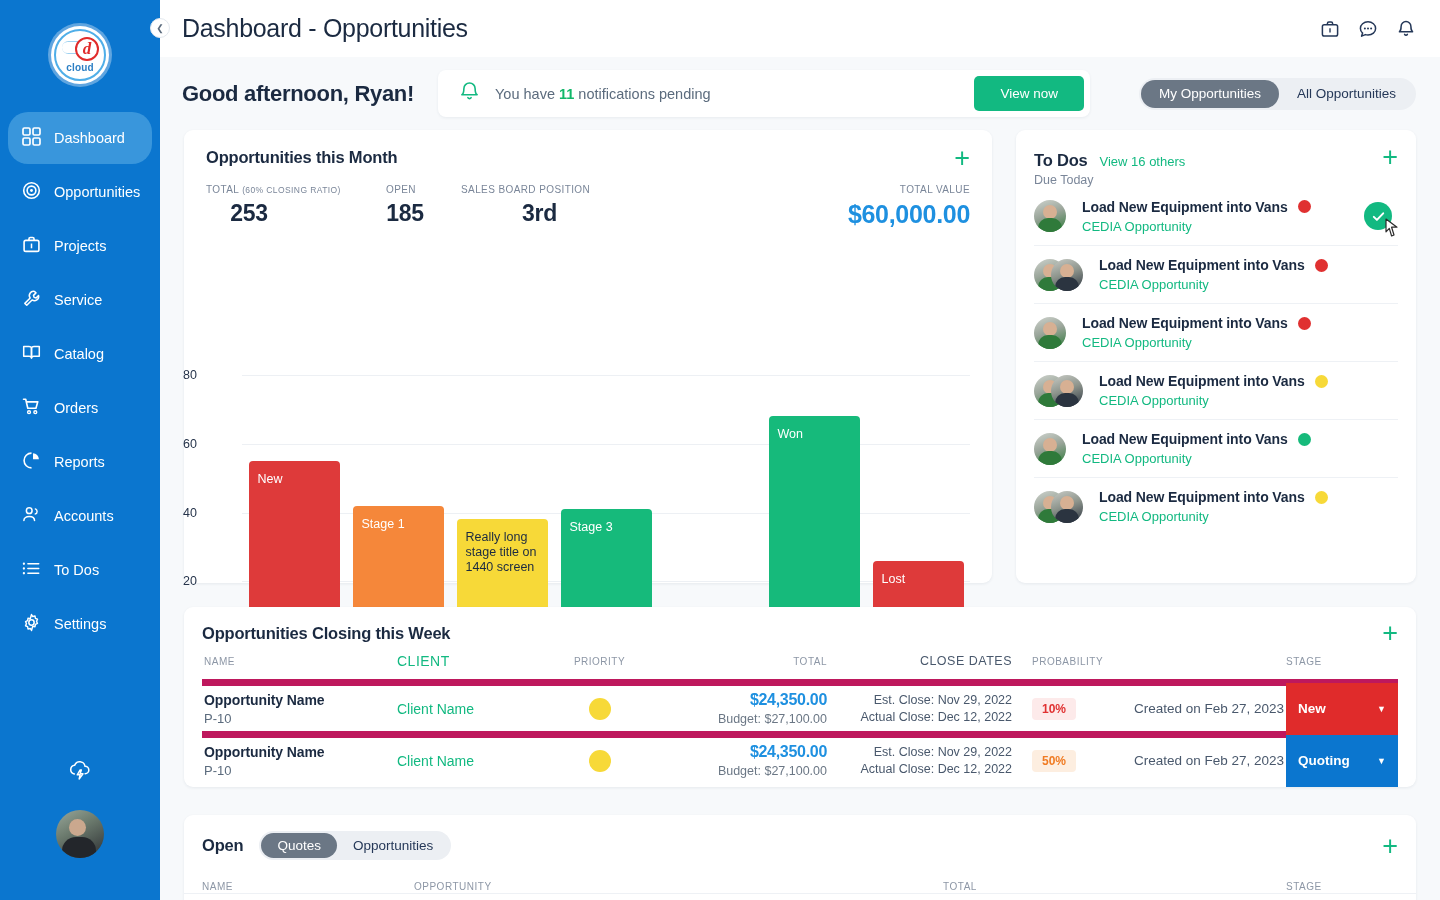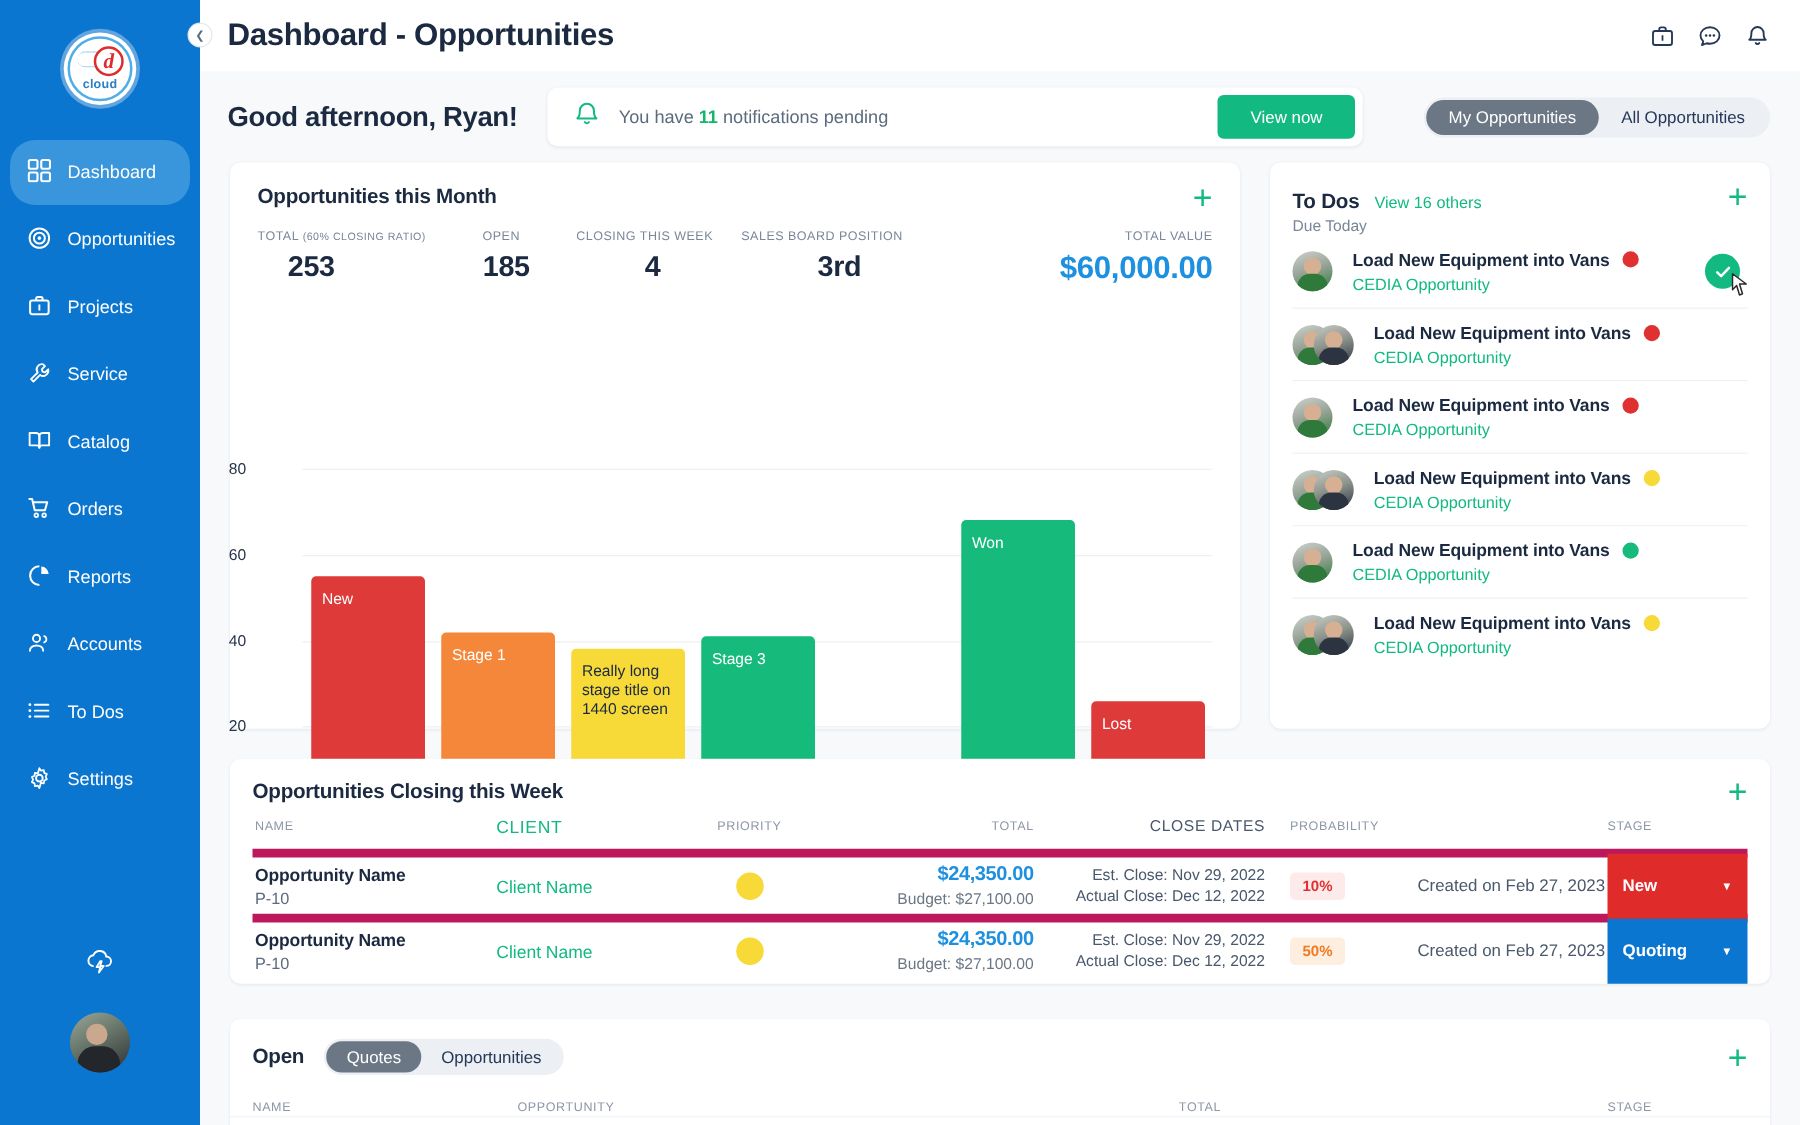--- a/index.html
+++ b/index.html
@@ -49,21 +49,21 @@
     position: absolute; left: 150px; top: 18px; width: 20px; height: 20px;
     border-radius: 50%; background: #fff; border: 1px solid #E3E8EE;
     display: flex; align-items: center; justify-content: center;
     font-size: 9px; color: #5B6B7D; z-index: 20; cursor: pointer;
   }
   
   #topbar {
     position: absolute; left: 160px; top: 0; right: 0; height: 57px;
     background: #fff; display: flex; align-items: center; padding: 0 24px 0 22px;
   }
-  #page-title { font-size: 25px; font-weight: bold; letter-spacing: -.3px; }
+  #page-title { font-size: 25px; font-weight: normal; letter-spacing: -.3px; }
   #topbar-icons { margin-left: auto; display: flex; align-items: center; gap: 18px; color: #253858; }
   .t-icon { cursor: pointer; display: flex; }
   
   #greet-row {
     position: absolute; left: 160px; top: 57px; right: 0; height: 73px;
     display: flex; align-items: center; padding: 0 24px 0 22px; gap: 24px;
   }
   #greeting { font-size: 22px; font-weight: bold; letter-spacing: -.3px; white-space: nowrap; }
   #notif-bar {
     flex: 1; max-width: 652px; height: 47px; background: #fff; border-radius: 8px;
@@ -328,24 +328,20 @@
 
   <div id="stats">
     <div style="width:180px">
       <div class="stat-label"><span style="font-size:10px">TOTAL</span> <span>(60% CLOSING RATIO)</span></div>
       <div class="stat-value" style="text-align:center;width:86px">253</div>
     </div>
     <div style="width:75px">
       <div class="stat-label">OPEN</div>
       <div class="stat-value" style="text-align:center;width:38px">185</div>
     </div>
-    <div style="width:132px">
-      <div class="stat-label">CLOSING THIS WEEK</div>
-      <div class="stat-value" style="text-align:center;width:122px">4</div>
-    </div>
     <div style="width:180px">
       <div class="stat-label">SALES BOARD POSITION</div>
       <div class="stat-value" style="text-align:center;width:157px">3rd</div>
     </div>
     <div style="flex:1;text-align:right">
       <div class="stat-label">TOTAL VALUE</div>
       <div class="stat-value" style="color:#1E90E0;font-size:25px">$60,000.00</div>
     </div>
   </div>
 

